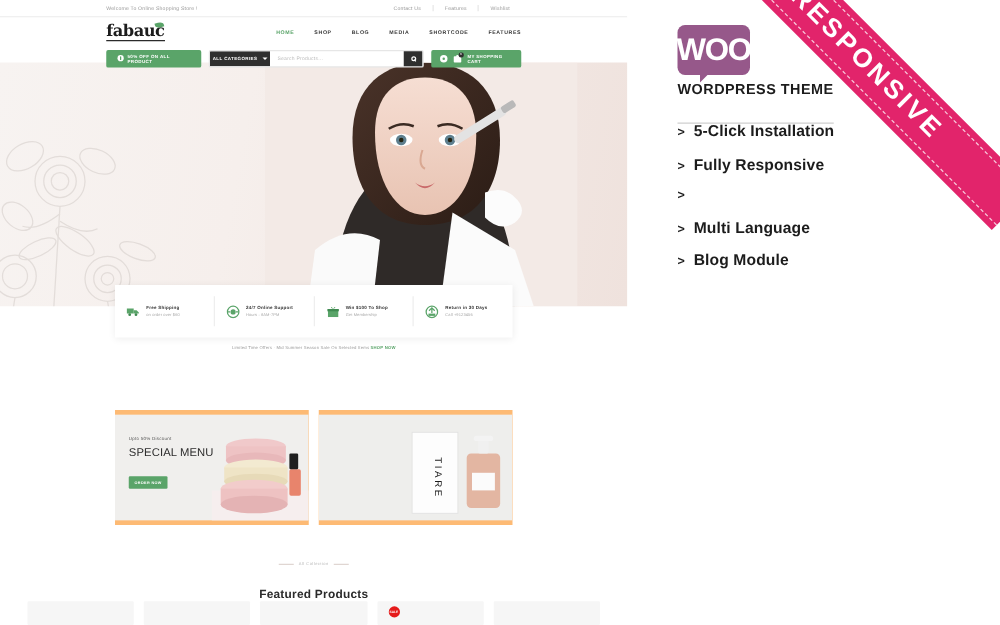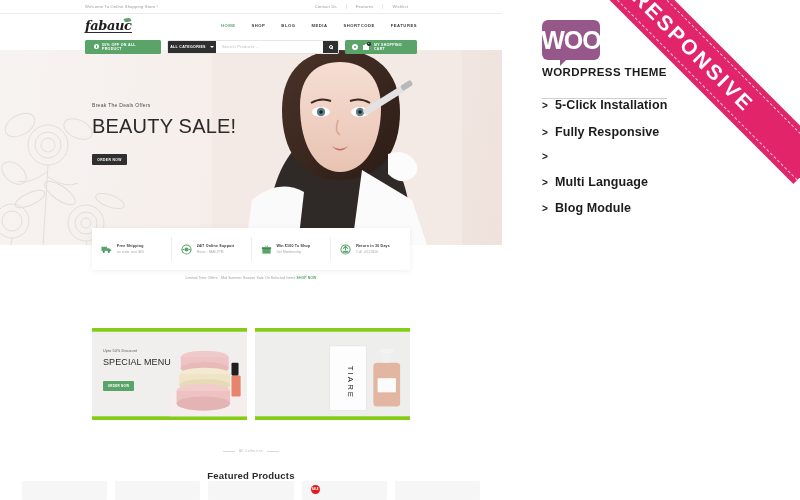--- a/index.html
+++ b/index.html
@@ -43,21 +43,20 @@
   
   .navbar {
     height: 22px;
     display: flex;
     align-items: center;
     padding: 0 85px;
     background: #fff;
   }
   .logo {
     font-family: "DejaVu Serif", serif;
-    font-style: italic;
     font-size: 13px;
     font-weight: 700;
     color: #1d1d1d;
     letter-spacing: -0.4px;
     position: relative;
     line-height: 1;
   }
   .logo .leaf {
     position: absolute;
     right: 1px; top: -1px;
@@ -352,21 +351,21 @@
     top: 328px;
     left: 92px; right: 92px;
     display: flex;
     gap: 8px;
     height: 92px;
   }
   .promo {
     flex: 1;
     position: relative;
     overflow: hidden;
-    background: #84cc16;
+    background: #fdba74;
     text-decoration: underline;
   }
   .promo-copy {
     position: absolute;
     left: 11px; top: 21px;
     z-index: 3;
   }
   .promo-sub {
     font-size: 3.6px;
     color: #555;
@@ -639,25 +638,20 @@
       <path d="M138 51 q10 -4 20 2" stroke="#3a2a22" stroke-width="2" fill="none"></path>
       <path d="M120 96 q8 6 16 0 q-8 9 -16 0" fill="#c96a6a"></path>
       <path d="M126 70 q-4 12 2 15" stroke="#d9a892" stroke-width="1.6" fill="none"></path>
       <path d="M150 120 L200 150 L215 195 L140 195 Z" fill="#fbfbfb"></path>
       <path d="M176 104 q16 -6 26 6 q8 10 -2 18 q-12 8 -24 -4 Z" fill="#fcfcfc"></path>
       <rect x="150" y="60" width="48" height="7" rx="3.5" fill="#e3e3e3" transform="rotate(-32 150 60)"></rect>
       <rect x="188" y="36" width="12" height="6" rx="2" fill="#b9b9b9" transform="rotate(-32 188 36)"></rect>
       <path d="M40 150 q26 -22 52 -8 l-6 53 l-52 0 Z" fill="#fafafa"></path>
     </svg>
 
-    <div class="hero-copy">
-      <div class="hero-sub">Break The Deals Offers</div>
-      <div class="hero-title">BEAUTY SALE!</div>
-      <div class="hero-btn">ORDER NOW</div>
-    </div>
   </div>
 
   <div class="services-wrap">
     <div class="svc">
       <svg class="svc-ico" viewBox="0 0 24 24">
         <path d="M1 6h12v9H1z" fill="#5aa469"></path>
           <path d="M13 9h5l4 4v2h-9z" fill="#5aa469"></path>
         <circle cx="6" cy="17" r="2.4" fill="#3f8a50"></circle>
           <circle cx="17" cy="17" r="2.4" fill="#3f8a50"></circle>
       </svg>

